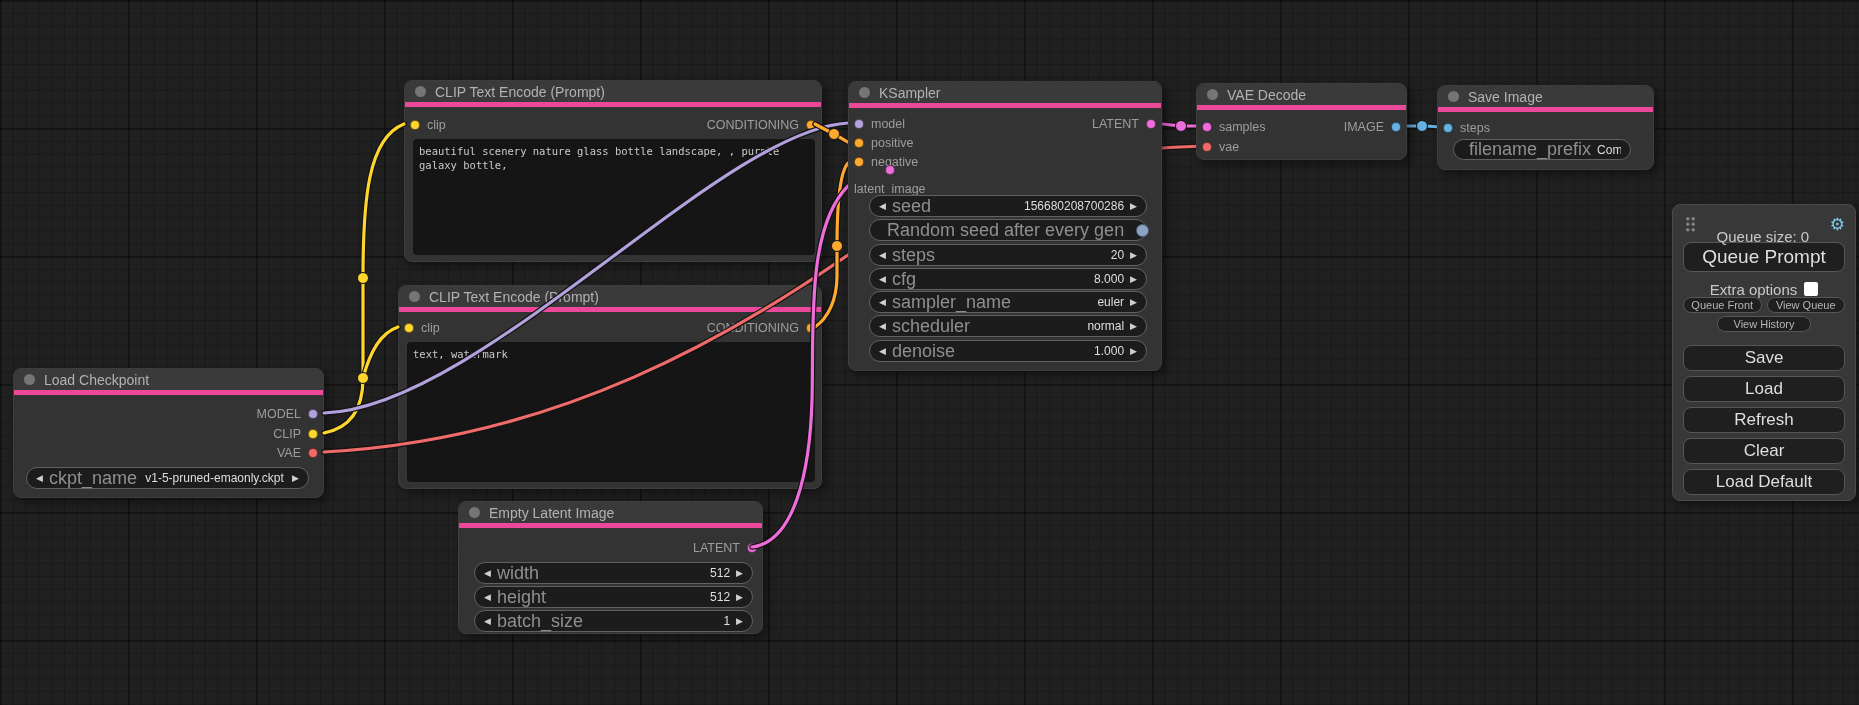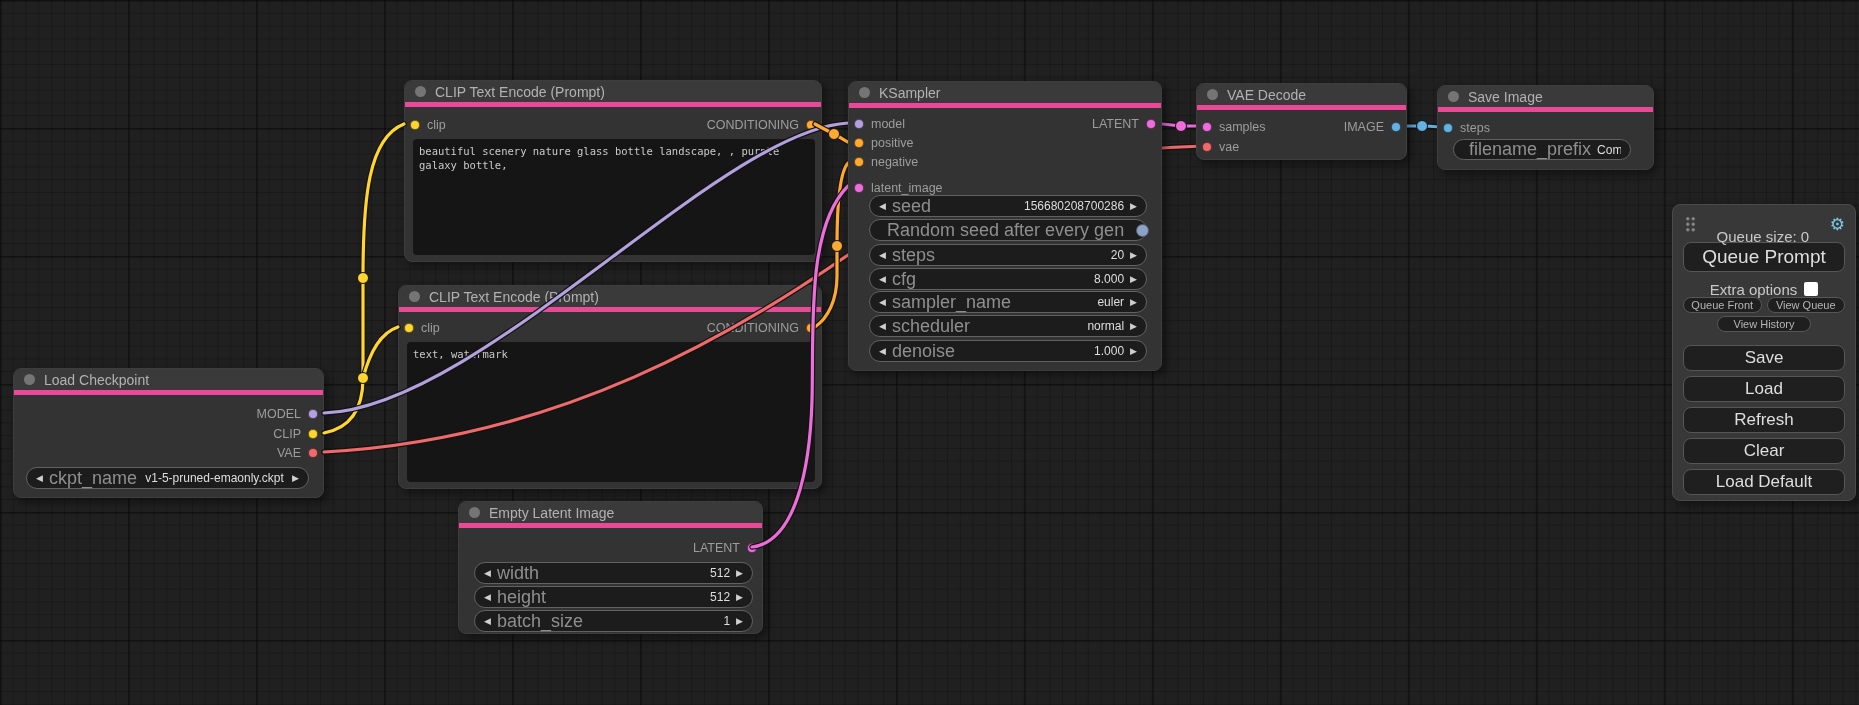--- a/index.html
+++ b/index.html
@@ -203,21 +203,21 @@
       <span class="plabel">model</span>
     </div>
     <div class="prow in" style="top:53px;">
       <span class="pdot" style="background: rgb(255, 169, 49);"></span>
       <span class="plabel">positive</span>
     </div>
     <div class="prow in" style="top:72px;">
       <span class="pdot" style="background: rgb(255, 169, 49);"></span>
       <span class="plabel">negative</span>
     </div>
-    <div class="prow in" style="top:98px;">
+    <div class="prow in" style="top:83px;flex-direction:column;">
       <span class="pdot" style="background: rgb(237, 109, 219);"></span>
       <span class="plabel">latent_image</span>
     </div>
     <div class="prow out" style="top:34px;">
       <span class="pdot" style="background: rgb(237, 109, 219);"></span>
       <span class="plabel">LATENT</span>
     </div>
     <div class="widget" style="left:20px; right:14px; top:113px;">
       <span class="warr">◀</span>
       <span class="wlabel">seed</span>

